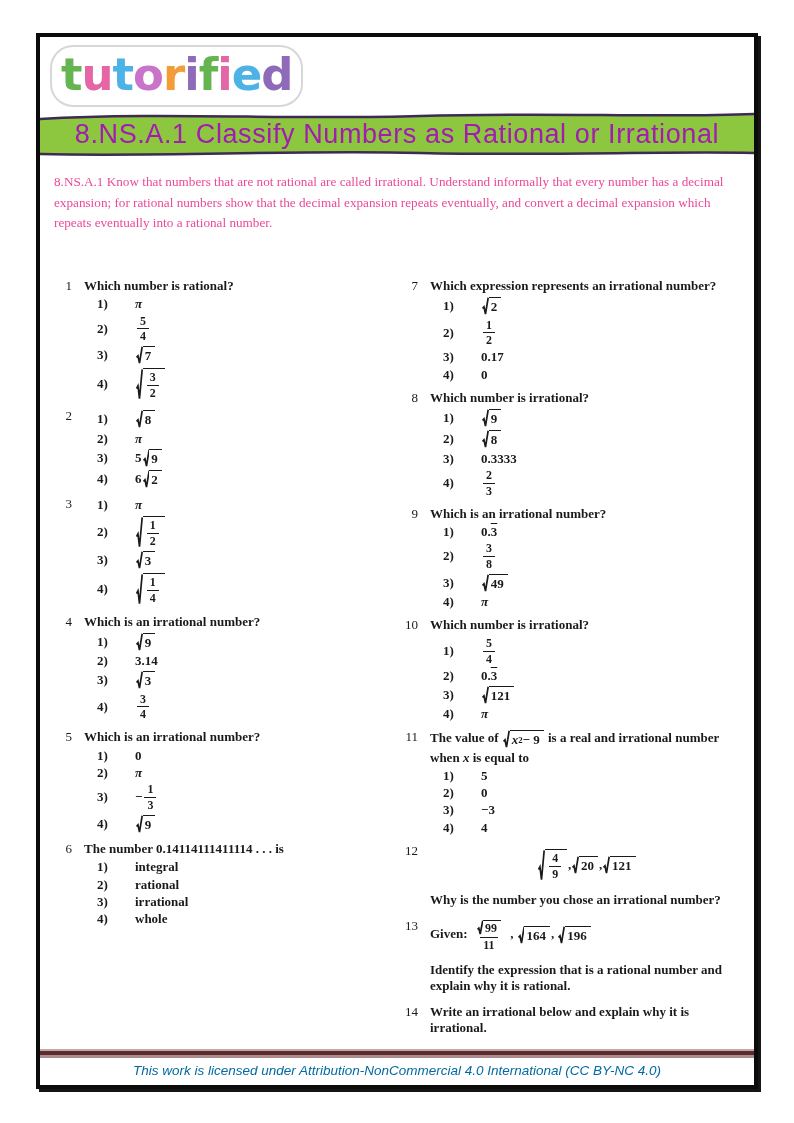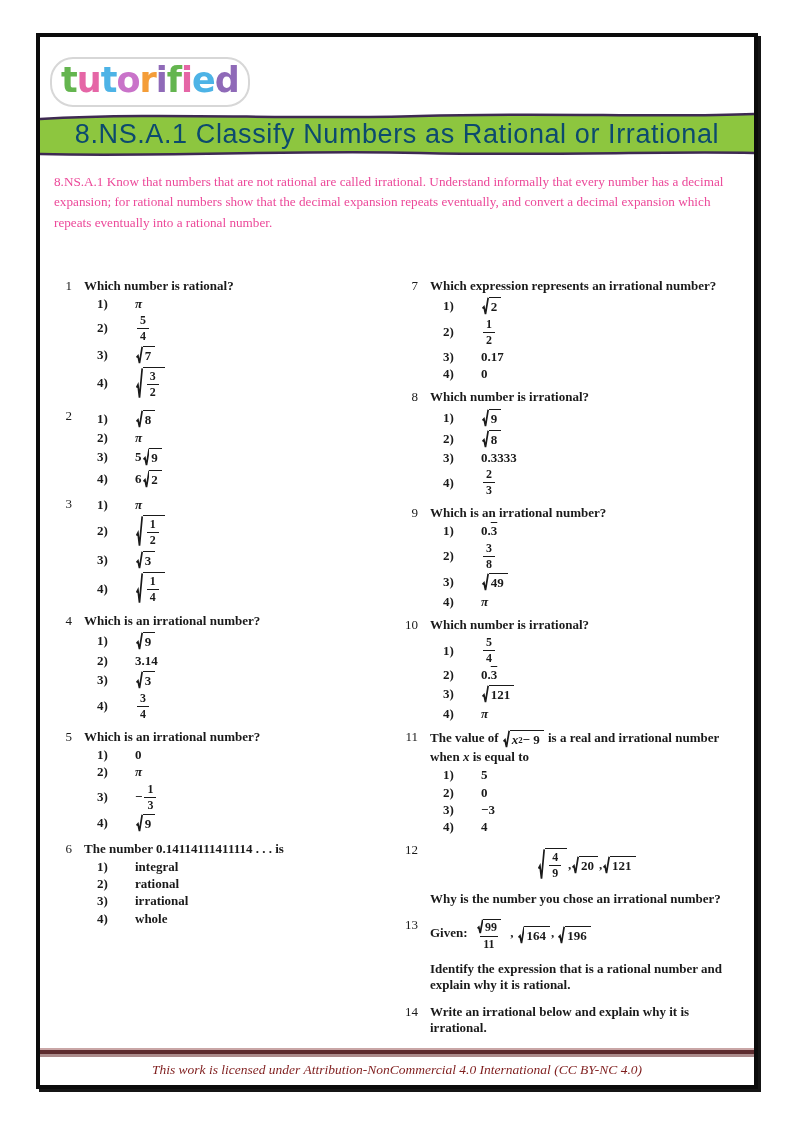--- a/index.html
+++ b/index.html
@@ -7,32 +7,32 @@
     width:794px; height:1123px; position:relative; background:#fff;
     font-family:"Liberation Serif", serif; color:#1a1a1a; overflow:hidden;
   }
   .frame {
     position:absolute; left:36px; top:33px; width:722px; height:1056px;
     box-sizing:border-box; border:4px solid #0b0b0b; background:#fff;
     box-shadow:3px 3px 0 #151515;
   }
   
   .logo {
-    display:inline-block; margin:20px 0 0 10px; padding:0 9px 2px 9px;
+    display:inline-block; margin:8px 0 0 10px; padding:0 9px 2px 9px;
     border:2px solid #d7d7d7; border-radius:23px; background:#fff;
     font-family:"DejaVu Sans", sans-serif; font-weight:bold;
-    font-size:35px; letter-spacing:-1px; line-height:1.25;
+    font-size:45px; letter-spacing:-1px; line-height:1.25;
   }
   
   .banner { position:relative; height:48px; margin-top:3px; }
   .banner svg { position:absolute; inset:0; width:100%; height:100%; }
   .banner-title {
     position:absolute; inset:0; display:flex; align-items:center; justify-content:center;
     font-family:"Liberation Sans", sans-serif; font-size:27px; letter-spacing:0.6px;
-    color:#0c4a6e; padding-top:1px;
+    color:#a21caf; padding-top:1px;
   }
   
   .description {
     margin:14px 14px 0 14px; font-size:13.2px; line-height:1.56; color:#ec4899;
   }
   
   .questions { display:flex; margin-top:44px; padding:0 10px 0 16px; font-size:13px; line-height:1.25; }
   .qcol-left { width:346px; flex:none; }
   .qcol-right { flex:1; min-width:0; }
   .q { display:flex; margin-bottom:6px; }
@@ -55,22 +55,22 @@
   }
   .frac .num { padding:0 3px 1px 3px; }
   .frac .den { border-top:1.2px solid #1a1a1a; padding:1px 3px 0 3px; }
   .sqrt { display:inline-flex; align-items:stretch; vertical-align:middle; margin:1px 1px; }
   .sqrt .radsvg { width:0.52em; flex:none; align-self:stretch; min-height:1.15em; }
   .sqrt .arg { border-top:1.4px solid #1a1a1a; padding:1px 4px 0 2px; display:inline-flex; align-items:center; }
   
   .footer { position:absolute; left:0; right:0; bottom:0; background:#fff; }
   .footer-bar { height:4px; background:#5c2b2e; border-top:2px solid #c9a6a6; border-bottom:3px solid #ab8b8b; }
   .license {
-    font-family:Liberation Serif, serif; font-style:italic; font-size:13.5px;
-    text-align:center; padding:5px 0 7px 0; color:#7f1d1d;
+    font-family:Liberation Sans, sans-serif; font-style:italic; font-size:13.5px;
+    text-align:center; padding:5px 0 7px 0; color:#0369a1;
   }
 </style>
 </head>
 <body>
 
 <div class="frame">
 
   <div class="logo" id="logo"><span style="color: rgb(100, 181, 79);">t</span><span style="color: rgb(229, 102, 166);">u</span><span style="color: rgb(77, 179, 230);">t</span><span style="color: rgb(201, 115, 201);">o</span><span style="color: rgb(244, 157, 56);">r</span><span style="color: rgb(143, 106, 184);">i</span><span style="color: rgb(100, 181, 79);">f</span><span style="color: rgb(229, 102, 166);">i</span><span style="color: rgb(77, 179, 230);">e</span><span style="color: rgb(143, 106, 184);">d</span></div>
 
   <div class="banner">

